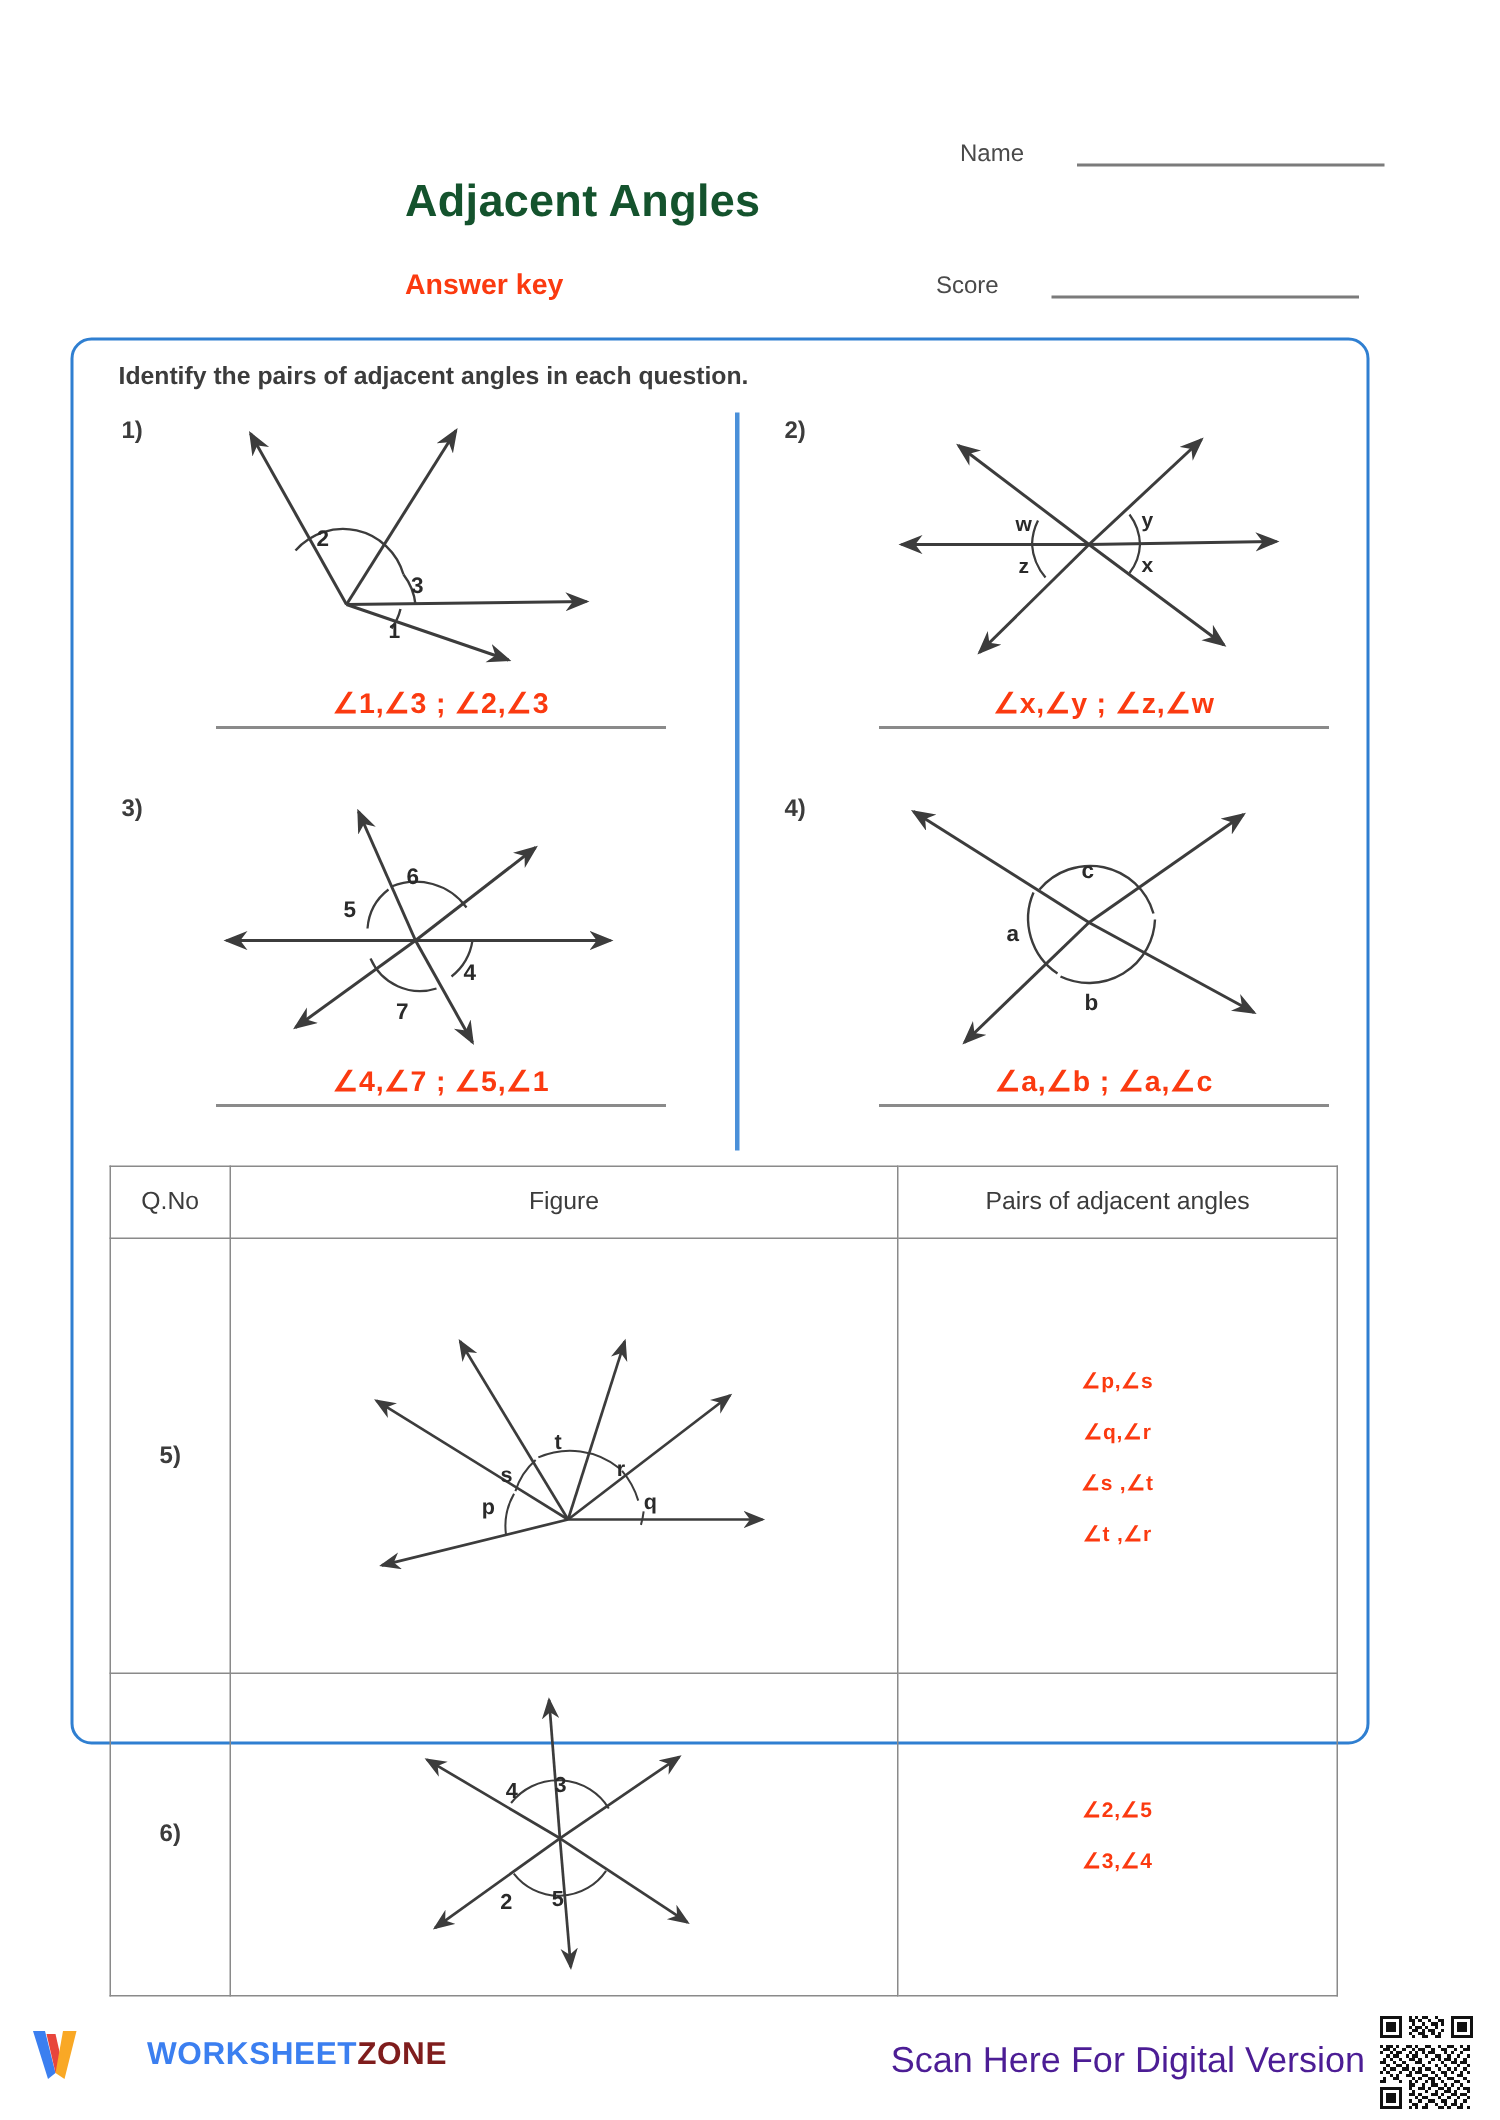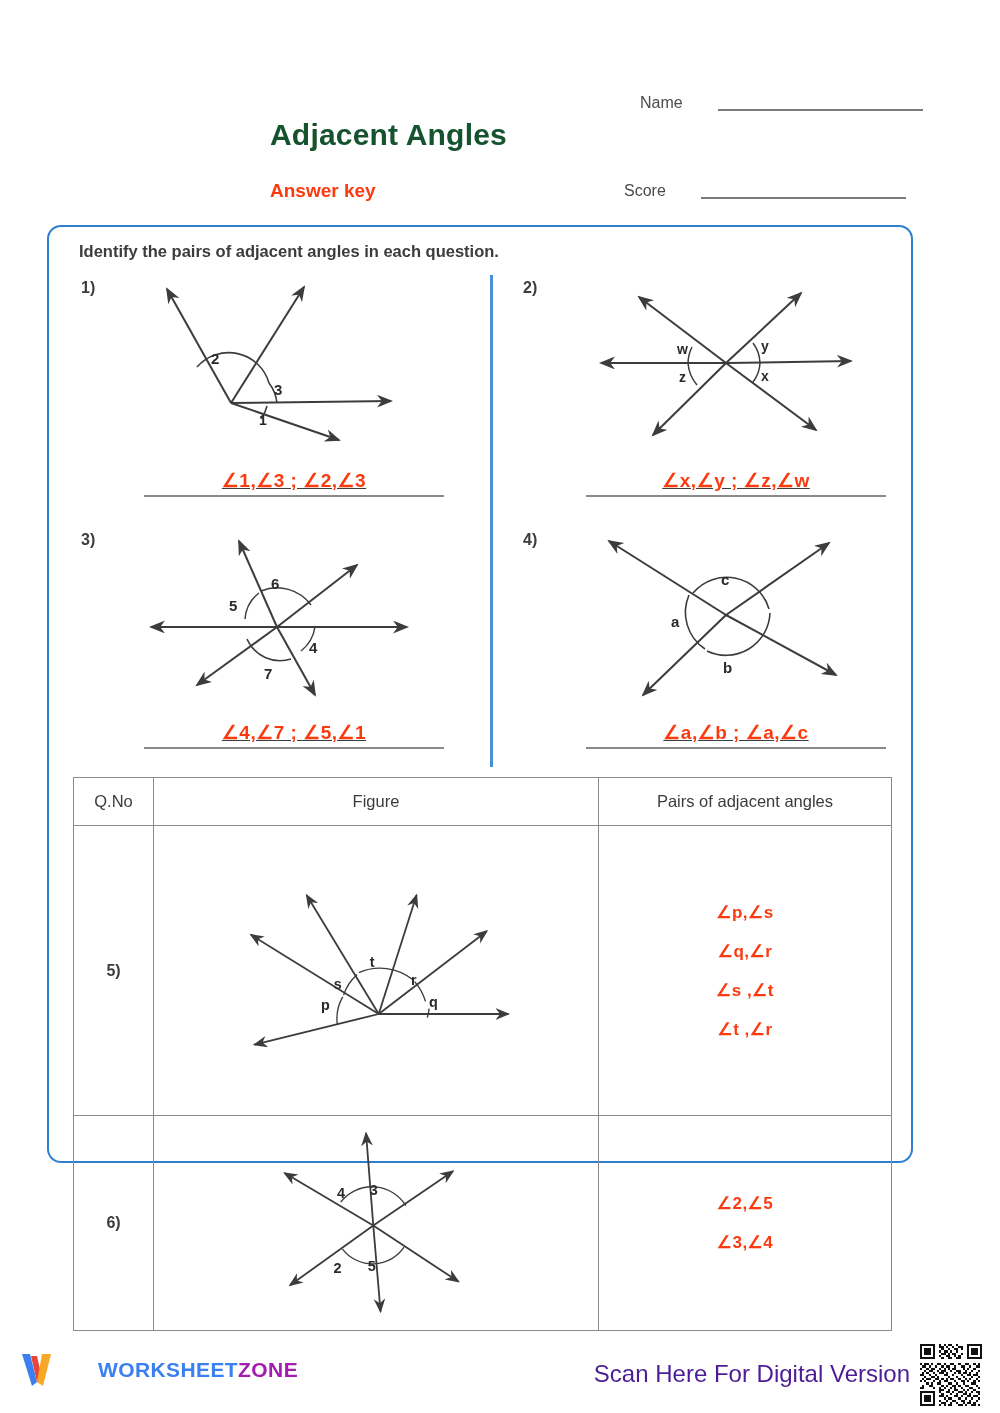--- a/index.html
+++ b/index.html
@@ -50,21 +50,21 @@
   .question { position:absolute; width:420px; }
   #q1 { left:10px;  top:48px; }
   #q2 { left:452px; top:48px; }
   #q3 { left:10px;  top:300px; }
   #q4 { left:452px; top:300px; }
   .q-num {
     position:absolute; left:22px; top:4px;
     font-size:16px; font-weight:bold; color:#3c3c3c;
   }
   .q-figure { position:absolute; left:60px; top:0px; width:330px; height:180px; }
-  .q-answer-wrap { position:absolute; left:85px; top:194px; width:300px;text-decoration:underline; }
+  .q-answer-wrap { position:absolute; left:85px; top:182px; width:300px; }
   .q-answer {
     font-size:19px; font-weight:bold; color:#fb3a10;
     text-align:center; letter-spacing:.5px; padding-bottom:3px;
   }
   .q-answer-line { border-bottom:2.5px solid #8a8a8a; }
 
   
   #ans-table {
     position:absolute; left:24px; top:550px; width:818px;
     border-collapse:collapse; table-layout:fixed;
@@ -75,34 +75,34 @@
   #ans-table th {
     height:48px; font-size:16.5px; font-weight:normal; text-align:center;
   }
   .col-qno { width:80px; }
   .col-fig { width:445px; }
   .col-ans { width:293px; }
   .cell-qno { text-align:center; font-size:16px; font-weight:bold; vertical-align:middle; }
   .cell-fig { vertical-align:middle; text-align:center; padding:6px 0; }
   .cell-ans { vertical-align:middle; text-align:center; padding:10px 0; }
   .ans-line {
-    font-size:17px; font-weight:bold; color:#fb3a10;
+    font-size:14px; font-weight:bold; color:#fb3a10;
     letter-spacing:.5px; padding:9px 0;
   }
   #row5 { height:290px; }
   #row6 { height:215px; }
 
   
   #footer { position:absolute; left:0; top:1320px; width:1000px; height:93px; }
   #logo { position:absolute; left:18px; top:30px; display:flex; align-items:center; }
   #logo-text {
     font-size:21px; font-weight:bold; letter-spacing:.4px; margin-left:8px;
   }
   #logo-text .blue { color:#3b7ff0;margin-left:28px; }
-  #logo-text .orange { color:#a21caf; }
+  #logo-text .orange { color:#7f1d1d; }
   #scan-text {
     position:absolute; left:560px; top:40px; width:350px; text-align:right;
     font-size:24px; color:#4c1d95;
   }
   #qr { position:absolute; left:920px; top:24px; width:62px; height:62px; }
 </style>
 </head>
 <body>
 
 <div id="header">

